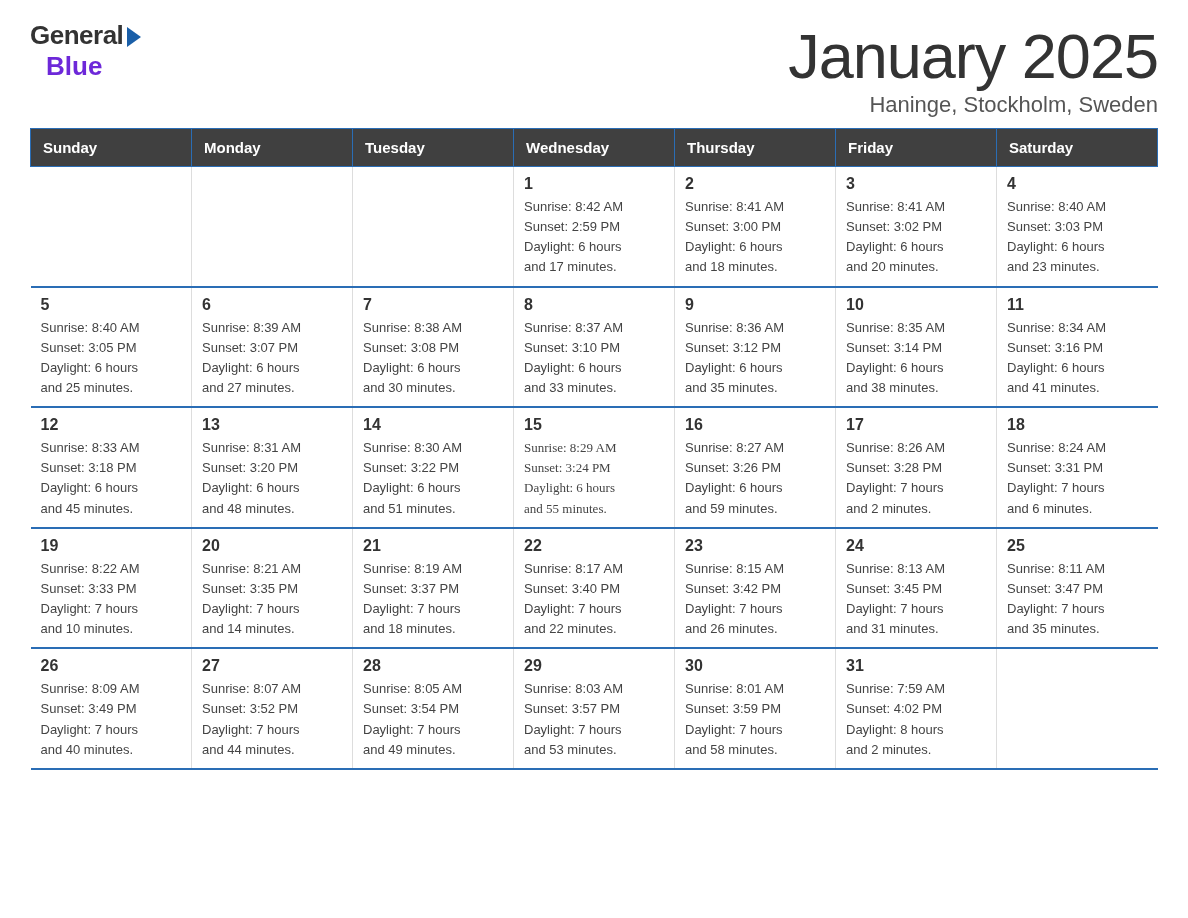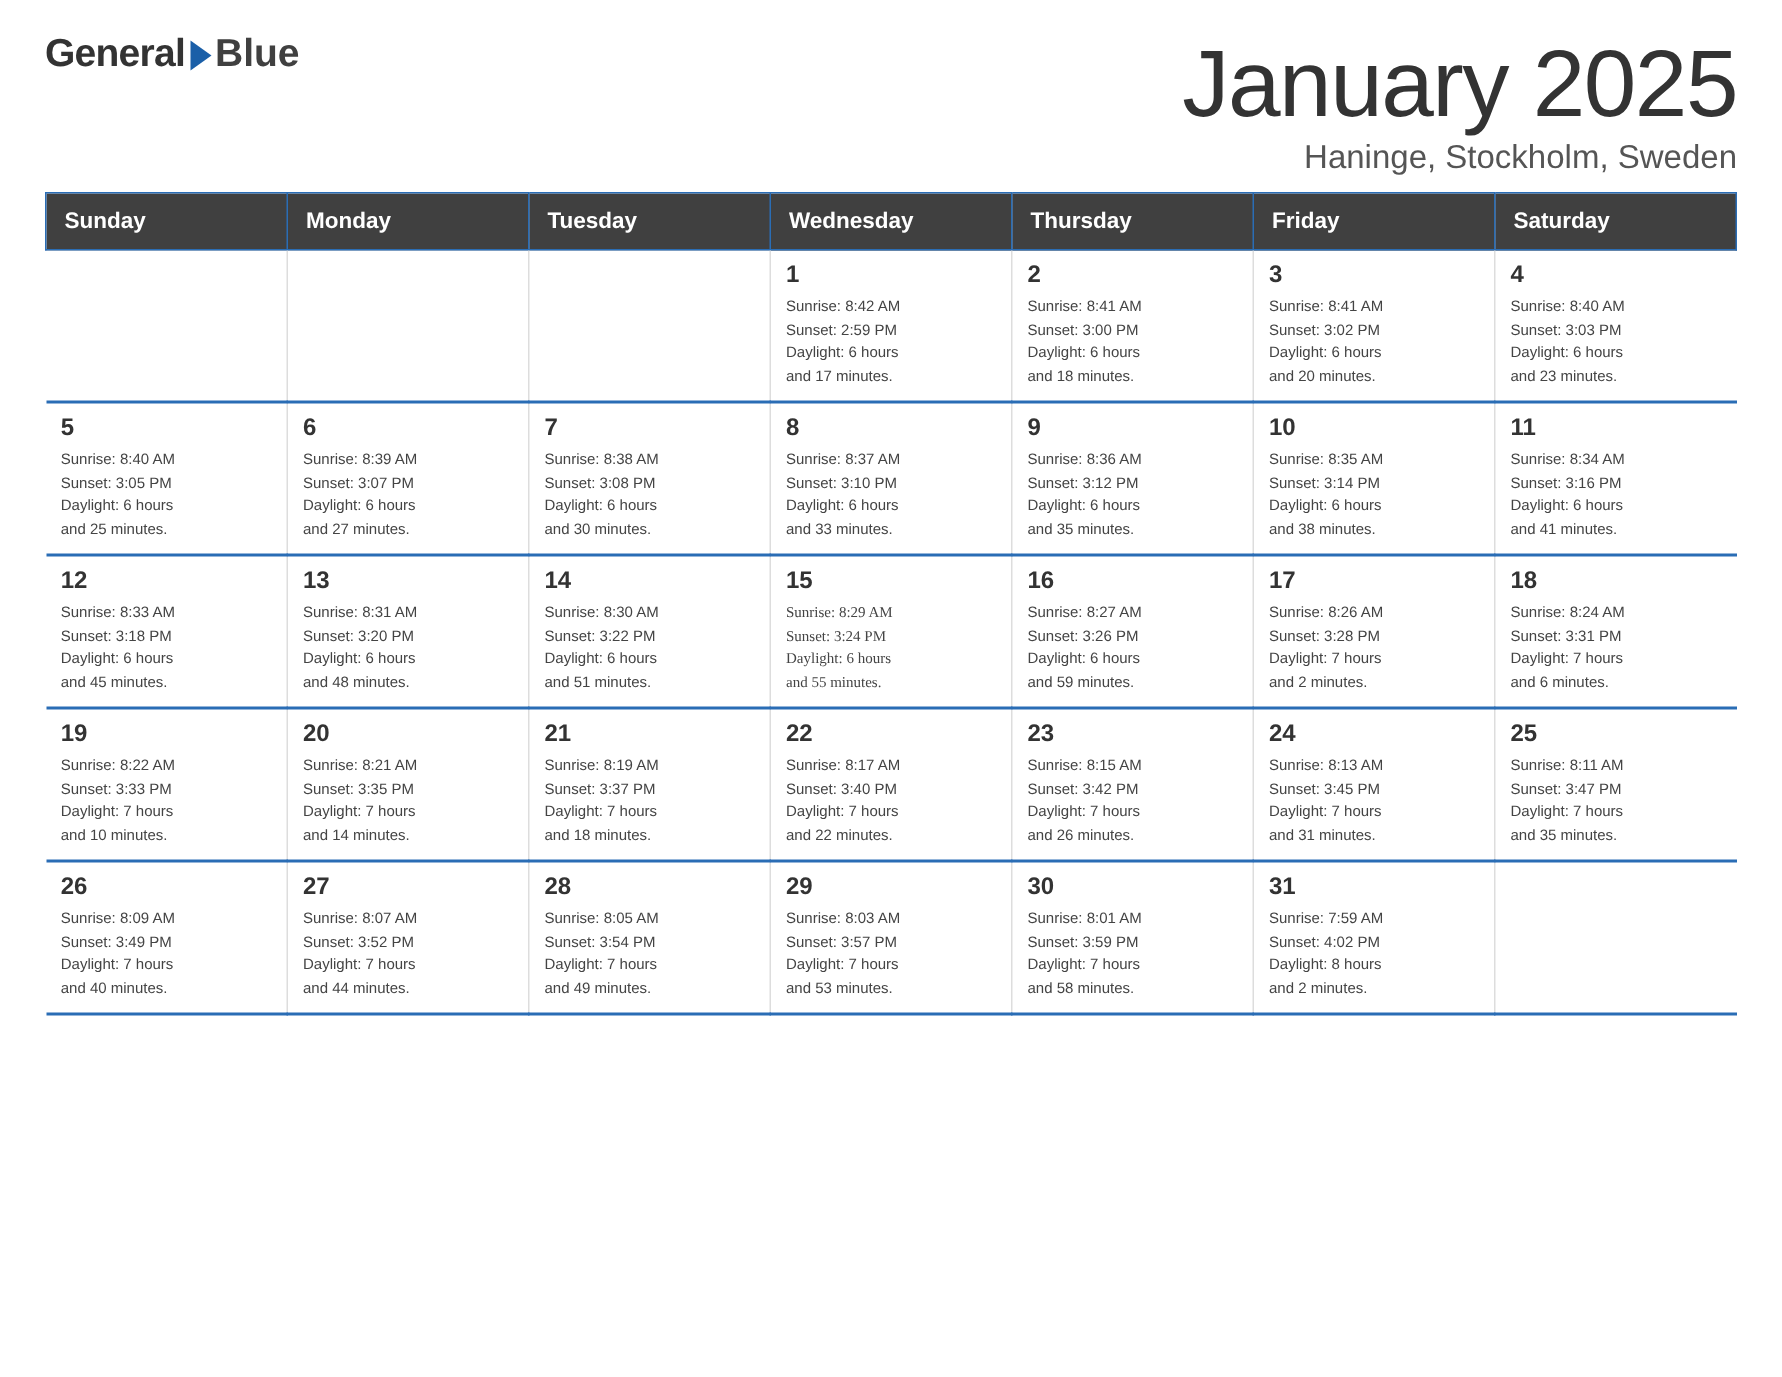--- a/index.html
+++ b/index.html
@@ -11,21 +11,21 @@
       min-height: 918px;
     }
     .header {
       display: flex;
       justify-content: space-between;
       align-items: flex-start;
       margin-bottom: 10px;
     }
     .logo {
       display: flex;
-      flex-direction: row;
+      flex-direction: column;
       align-items: flex-start;
     }
     .logo-top {
       display: flex;
       align-items: center;
     }
     .logo-general {
       font-size: 26px;
       font-weight: bold;
       color: #333;
@@ -36,22 +36,22 @@
       height: 0;
       border-left: 14px solid #1a5fa8;
       border-top: 10px solid transparent;
       border-bottom: 10px solid transparent;
       margin-left: 4px;
       margin-top: 2px;
     }
     .logo-blue {
       font-size: 26px;
       font-weight: bold;
-      color: #404040;
-      margin-left: 2px;
+      color: #6d28d9;
+      margin-left: 16px;
     }
     .title-section {
       text-align: right;
     }
     .title-section h1 {
       font-size: 63px;
       font-weight: 300;
       color: #333;
       letter-spacing: -1px;
     }
@@ -89,21 +89,21 @@
     tbody tr td:last-child {
       border-right: none;
     }
     .day-number {
       font-size: 16px;
       font-weight: bold;
       color: #333;
       margin-bottom: 4px;
     }
     .day-info {
-      font-size: 10px;
+      font-size: 13px;
       color: #444;
       line-height: 1.55;
     }
     .empty-cell {
       background: #fff;
     }
   </style>
 </head>
 <body>
 

